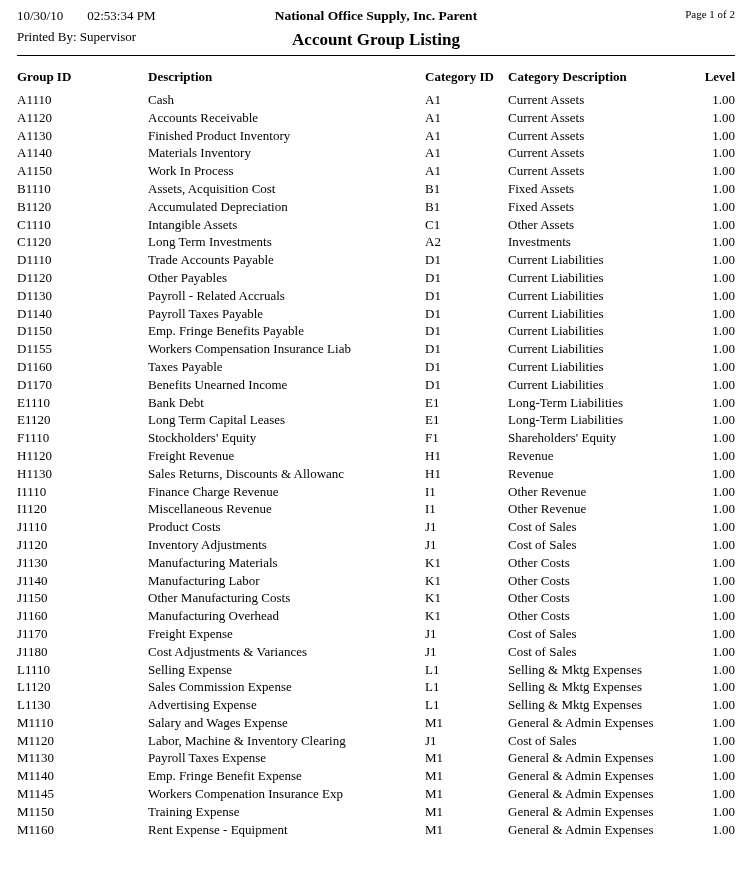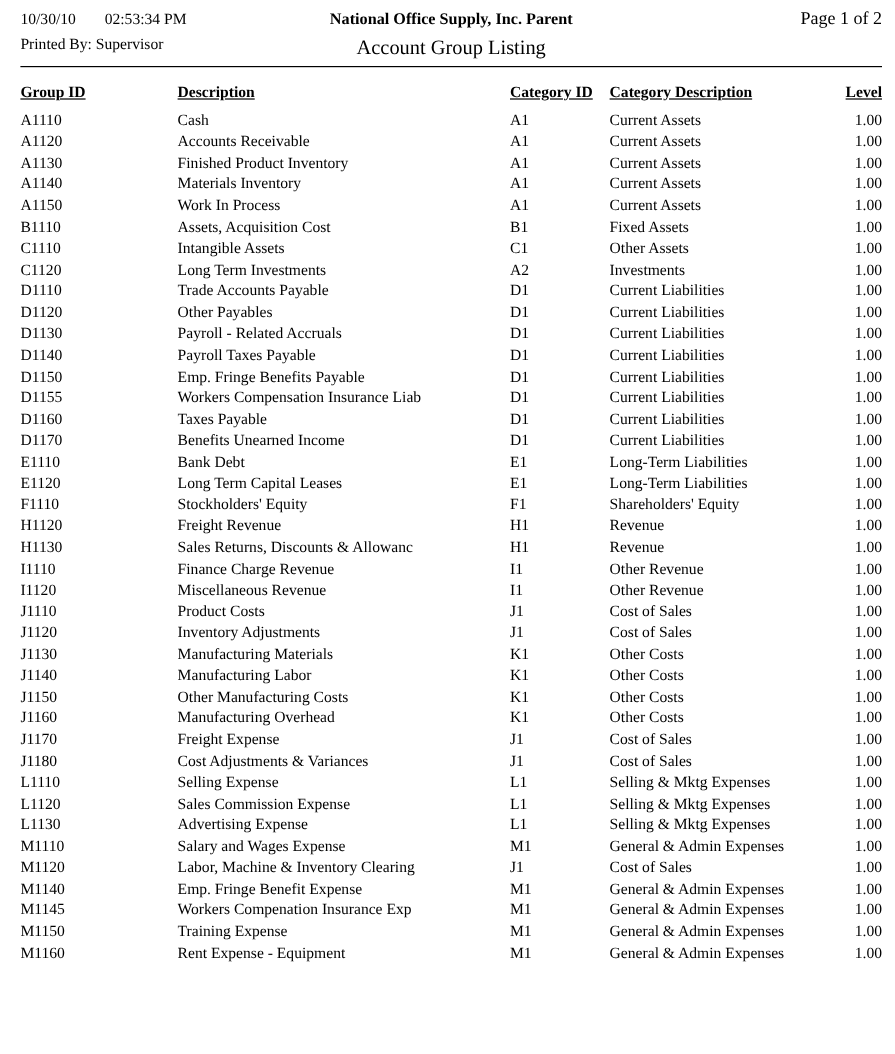--- a/index.html
+++ b/index.html
@@ -20,22 +20,22 @@
     display: grid;
     grid-template-columns: 1fr auto 1fr;
     align-items: start;
   }
   .hdr-left { text-align: left; }
   .dateline { font-size: 13px; }
   .dateline .time { margin-left: 24px; }
   .printed-by { font-size: 13px; margin-top: 5px; }
   .hdr-center { text-align: center; }
   .company { font-size: 13.5px; font-weight: bold; white-space: nowrap; }
-  .report-title { font-size: 17px; font-weight: normal; margin-top: 6px; white-space: nowrap; }
-  .hdr-right { text-align: right; font-size: 15px; margin-left: 24px; }
+  .report-title { font-size: 17px; font-weight: bold; margin-top: 6px; white-space: nowrap; }
+  .hdr-right { text-align: right; font-size: 11px; margin-left: 24px; }
   .header-divider {
     border: 0;
     border-top: 1px solid #000;
     margin-top: 5px;
   }
   table.report-table {
     width: 718px;
     table-layout: fixed;
     border-collapse: collapse;
     margin-top: 13px;
@@ -45,21 +45,21 @@
   col.c-catid   { width: 83px; }
   col.c-catdesc { width: 195px; }
   col.c-level   { width: auto; }
   th {
     font-size: 13px;
     font-weight: bold;
     text-align: left;
     padding: 0 0 6px 0;
     white-space: nowrap;
   }
-  th span { text-decoration: underline; }
+  th span { }
   th.num { text-align: right; }
   td {
     font-size: 13px;
     line-height: 17.8px;
     padding: 0;
     white-space: nowrap;
     overflow: hidden;
   }
   td.num { text-align: right; }
 </style>
@@ -138,20 +138,27 @@
           <td class="num">1.00</td>
         </tr>
         <tr>
           <td>B1110</td>
           <td>Assets, Acquisition Cost</td>
           <td>B1</td>
           <td>Fixed Assets</td>
           <td class="num">1.00</td>
         </tr>
         <tr>
+          <td>B1120</td>
+          <td>Accumulated Depreciation</td>
+          <td>B1</td>
+          <td>Fixed Assets</td>
+          <td class="num">1.00</td>
+        </tr>
+        <tr>
           <td>C1110</td>
           <td>Intangible Assets</td>
           <td>C1</td>
           <td>Other Assets</td>
           <td class="num">1.00</td>
         </tr>
         <tr>
           <td>C1120</td>
           <td>Long Term Investments</td>
           <td>A2</td>
@@ -348,20 +355,27 @@
           <td class="num">1.00</td>
         </tr>
         <tr>
           <td>M1120</td>
           <td>Labor, Machine &amp; Inventory Clearing</td>
           <td>J1</td>
           <td>Cost of Sales</td>
           <td class="num">1.00</td>
         </tr>
         <tr>
+          <td>M1130</td>
+          <td>Payroll Taxes Expense</td>
+          <td>M1</td>
+          <td>General &amp; Admin Expenses</td>
+          <td class="num">1.00</td>
+        </tr>
+        <tr>
           <td>M1140</td>
           <td>Emp. Fringe Benefit Expense</td>
           <td>M1</td>
           <td>General &amp; Admin Expenses</td>
           <td class="num">1.00</td>
         </tr>
         <tr>
           <td>M1145</td>
           <td>Workers Compenation Insurance Exp</td>
           <td>M1</td>

